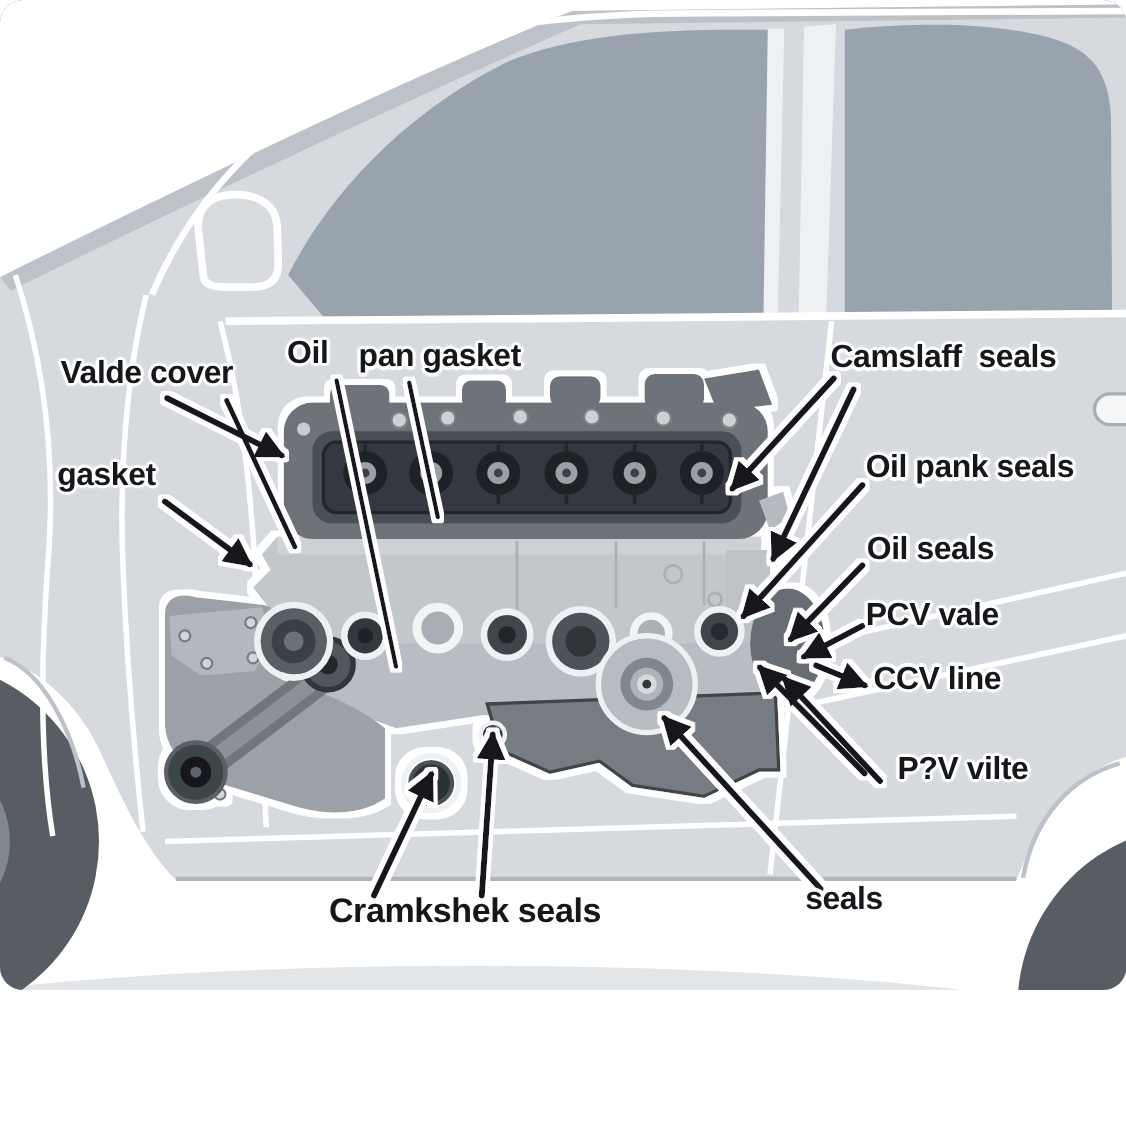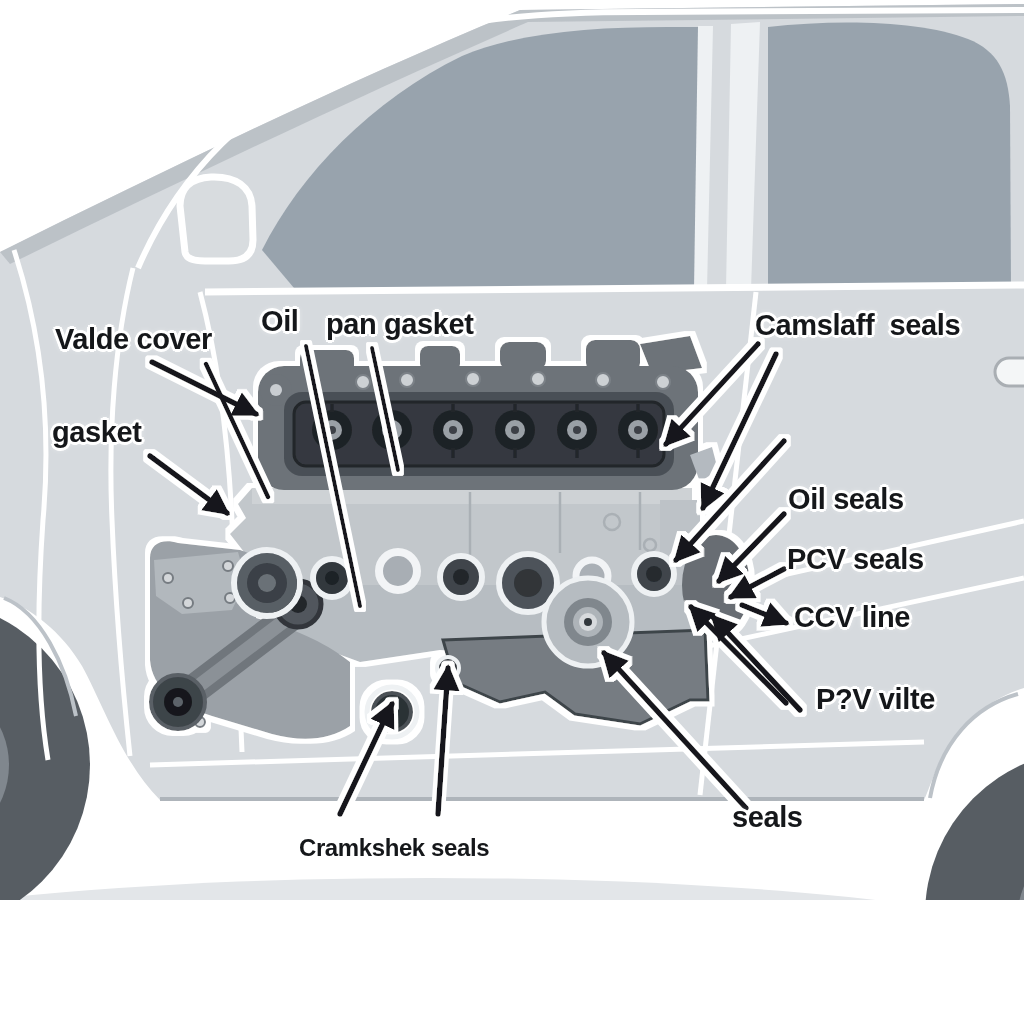--- a/index.html
+++ b/index.html
@@ -1,23 +1,23 @@
 <!DOCTYPE html>
 <html><head>
 <meta charset="utf-8">
 <style>
   html,body{margin:0;padding:0;background:#ffffff;}
   .stage{position:relative;width:1024px;height:900px;overflow:hidden;background:#8b5cf6;
-         font-family:"Liberation Sans",sans-serif;}
+         font-family:"Liberation Sans",sans-serif;border-radius:21px;}
   .stage svg{position:absolute;left:0;top:0;}
   .lbl{position:absolute;font:700 29px/1.04 "Liberation Sans",sans-serif;color:#15171a;
        white-space:pre;letter-spacing:-0.4px;
        text-shadow:-2px -2px 0 #fff,2px -2px 0 #fff,-2px 2px 0 #fff,2px 2px 0 #fff,
                    -3px 0 0 #fff,3px 0 0 #fff,0 -3px 0 #fff,0 3px 0 #fff,0 0 7px #fff;}
-  .lbl.big{font-size:24px;margin-top:24px;}
+  .lbl.big{font-size:31px;}
 </style>
 </head>
 <body>
 
 <div class="stage">
 <svg width="1024" height="1024" viewBox="0 0 1024 1024">
   <defs>
     <filter id="sticker" x="-20%" y="-20%" width="140%" height="140%">
       <feMorphology in="SourceAlpha" operator="dilate" radius="5" result="dil"></feMorphology>
       <feFlood flood-color="#ffffff" result="fl"></feFlood>
@@ -239,19 +239,20 @@
     <path d="M438,814 L448,668" marker-end="url(#ah)"></path>
     <path d="M746,808 L604,653" marker-end="url(#ah)"></path>
   </g>
 </svg>
 
 <div class="lbl" style="left:55px;top:324px">Valde cover</div>
 <div class="lbl" style="left:52px;top:417px">gasket</div>
 <div class="lbl" style="left:261px;top:306px">Oil</div>
 <div class="lbl" style="left:755px;top:310px">Camslaff  seals</div>
 <div class="lbl" style="left:326px;top:309px">pan gasket</div>
+<div class="lbl" style="left:787px;top:410px">Oil pank seals</div>
 <div class="lbl" style="left:788px;top:484px">Oil seals</div>
-<div class="lbl" style="left:787px;top:544px">PCV seals</div>
+<div class="lbl" style="left:787px;top:544px">PCV vale</div>
 <div class="lbl" style="left:794px;top:602px">CCV line</div>
 <div class="lbl" style="left:816px;top:684px">P?V vilte</div>
 <div class="lbl big" style="left:299px;top:812px">Cramkshek seals</div>
 <div class="lbl" style="left:732px;top:802px">seals</div>
 </div>
 
 </body></html>

